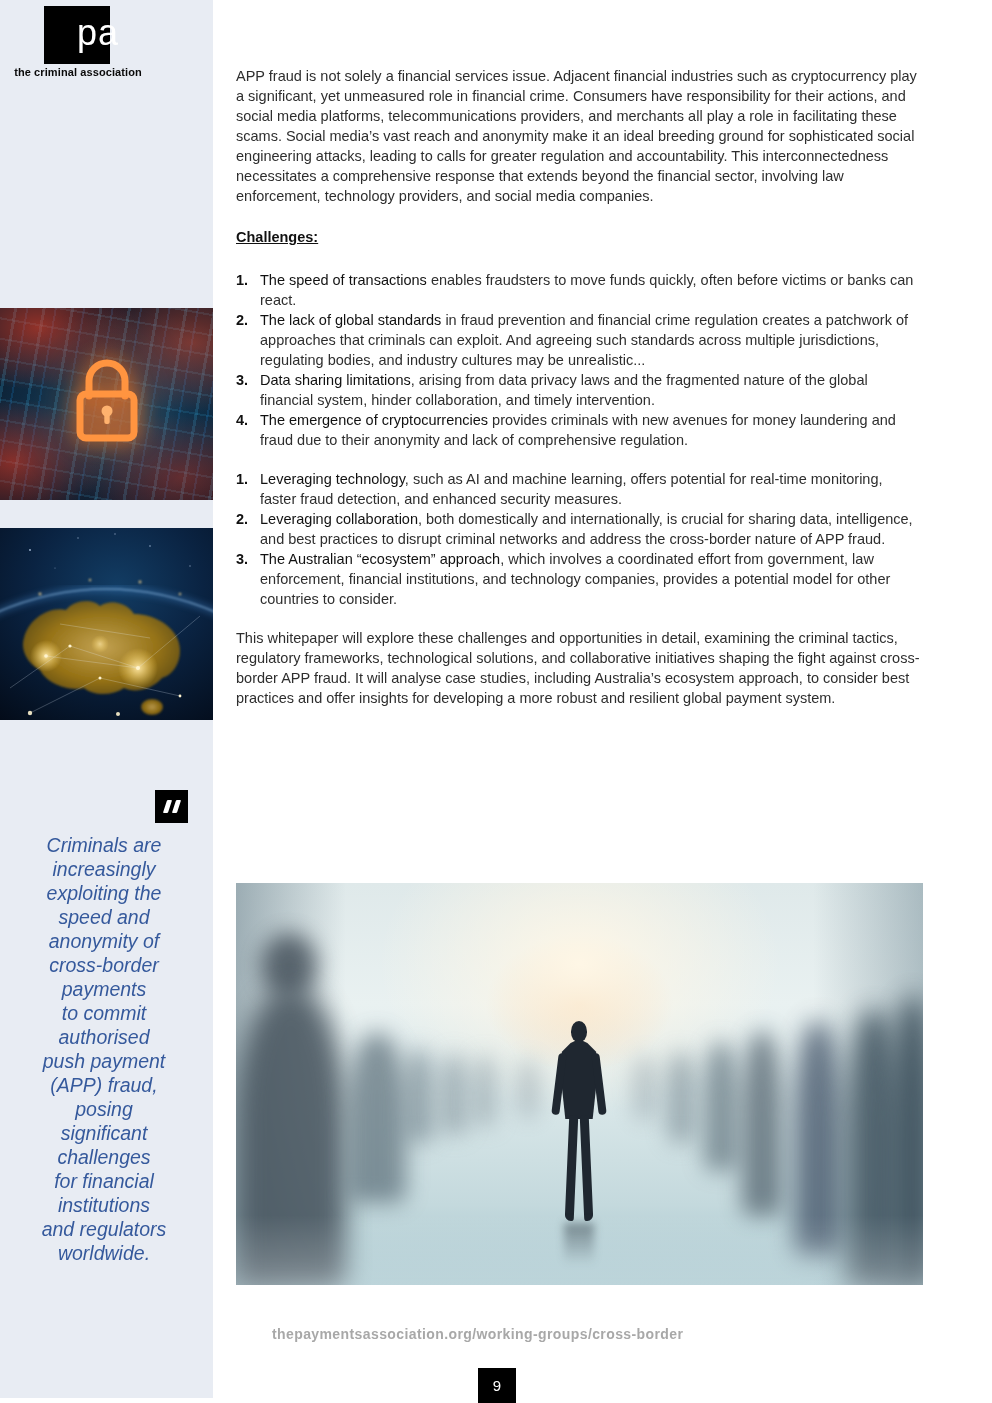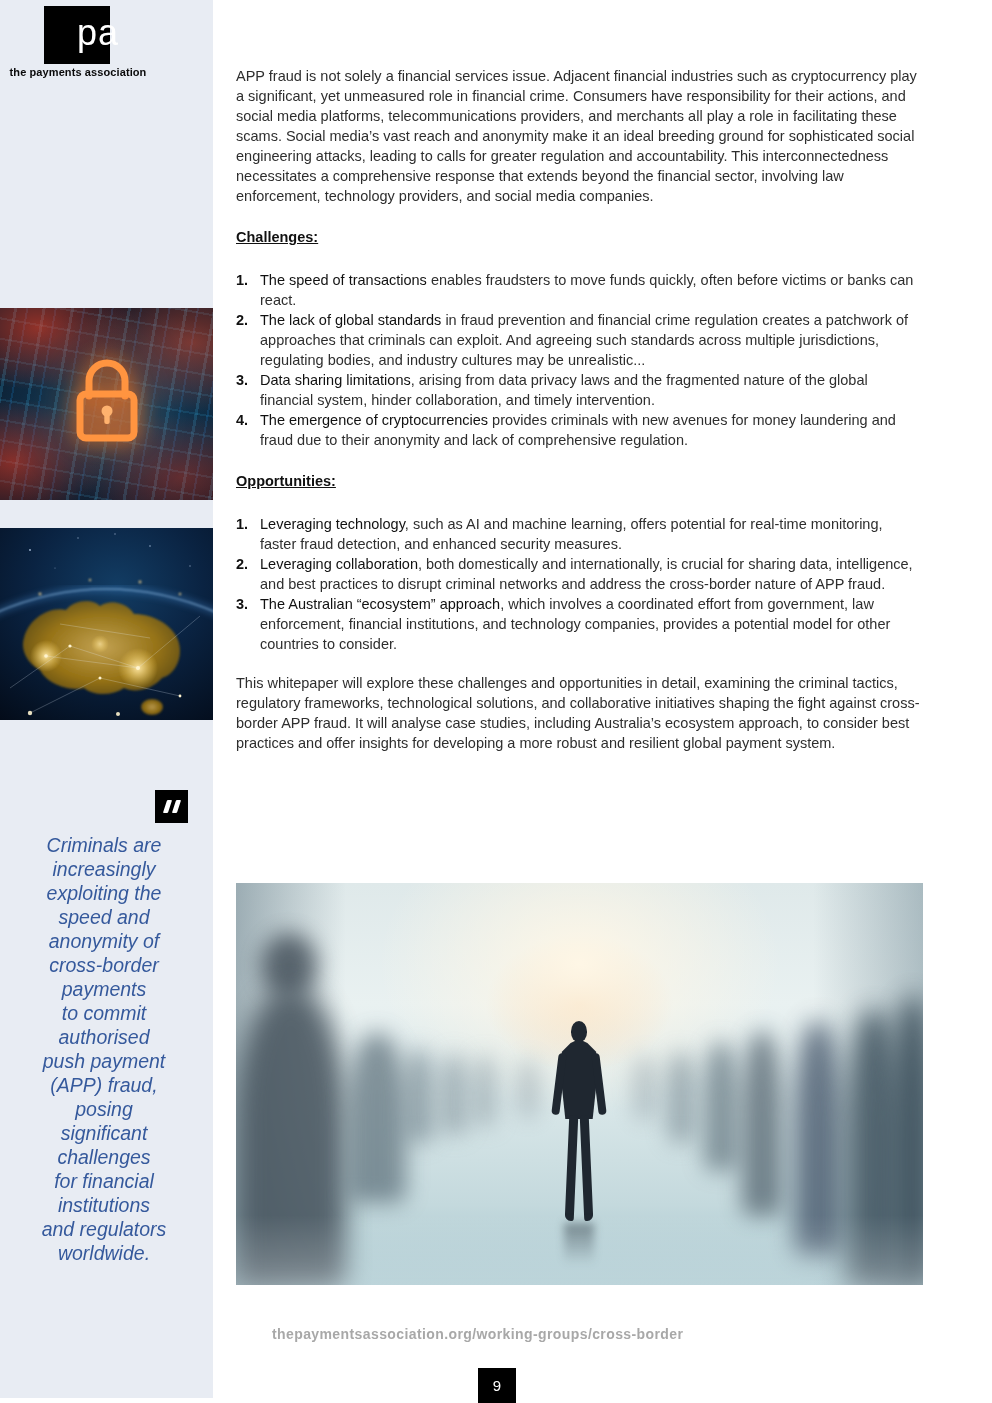--- a/index.html
+++ b/index.html
@@ -79,21 +79,21 @@
 </head>
 <body>
 
 <div class="page">
 
   <aside class="sidebar">
 
     <div class="logo-square">
       <span>pa</span>
     </div>
-    <div class="logo-wordmark">the payments association</div>
+    <div class="logo-wordmark">the criminal association</div>
 
     <div class="side-photo photo-circuit">
       <svg class="padlock" width="90" height="100" viewBox="0 0 90 100">
         <path d="M27,48 V33 a18,18 0 0 1 36,0 V48" fill="none" stroke="#ff9440" stroke-width="7" stroke-linecap="round"></path>
         <rect x="18" y="46" width="54" height="44" rx="6" fill="rgba(255,120,40,0.18)" stroke="#ff9440" stroke-width="7"></rect>
         <circle cx="45" cy="63" r="5.5" fill="#ffb26e"></circle>
         <rect x="42.3" y="63" width="5.4" height="13" rx="2" fill="#ffb26e"></rect>
       </svg>
     </div>
 
@@ -204,21 +204,20 @@
       <li>
         <span class="num">3.</span>
         <span class="li-body"><strong>Data sharing limitations</strong><span>, arising from data privacy laws and the fragmented nature of the global financial system, hinder collaboration, and timely intervention.</span></span>
       </li>
       <li>
         <span class="num">4.</span>
         <span class="li-body"><strong>The emergence of cryptocurrencies</strong><span> provides criminals with new avenues for money laundering and fraud due to their anonymity and lack of comprehensive regulation.</span></span>
       </li>
     </ol>
 
-    <h3 class="list-heading">Opportunities:</h3>
     <ol class="num-list">
       <li>
         <span class="num">1.</span>
         <span class="li-body"><strong>Leveraging technology</strong><span>, such as AI and machine learning, offers potential for real-time monitoring, faster fraud detection, and enhanced security measures.</span></span>
       </li>
       <li>
         <span class="num">2.</span>
         <span class="li-body"><strong>Leveraging collaboration</strong><span>, both domestically and internationally, is crucial for sharing data, intelligence, and best practices to disrupt criminal networks and address the cross-border nature of APP fraud.</span></span>
       </li>
       <li>

